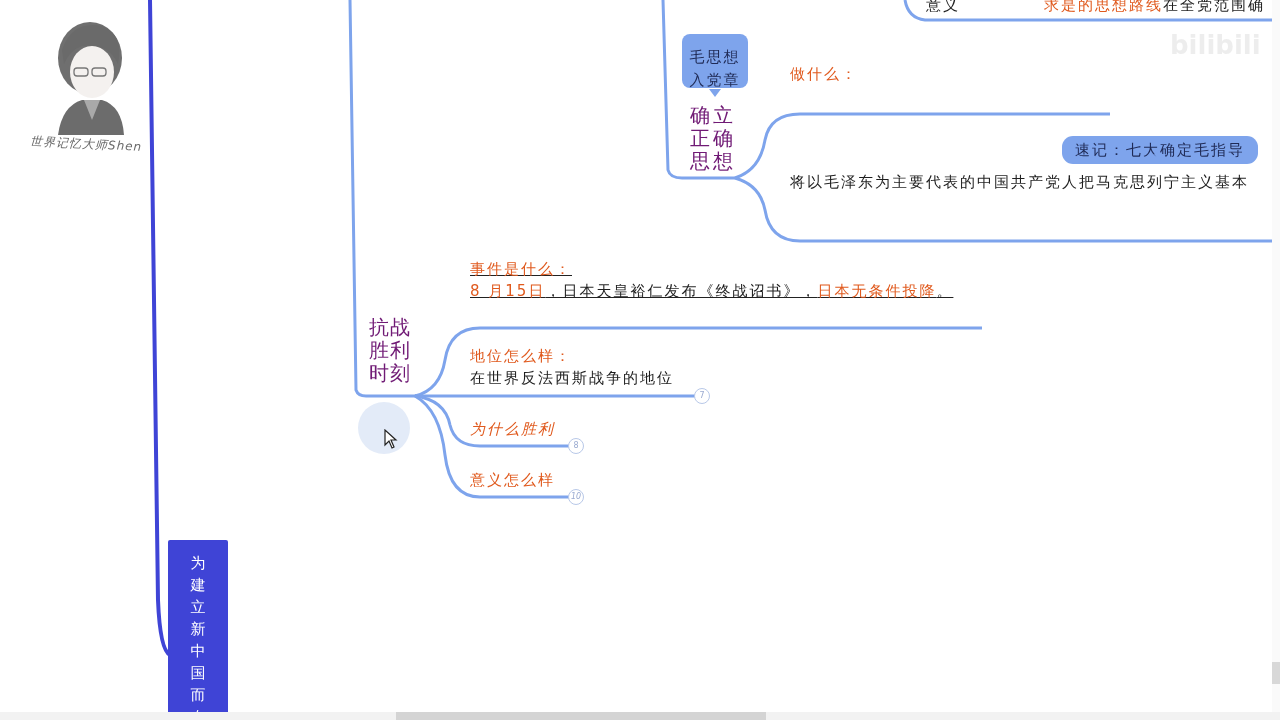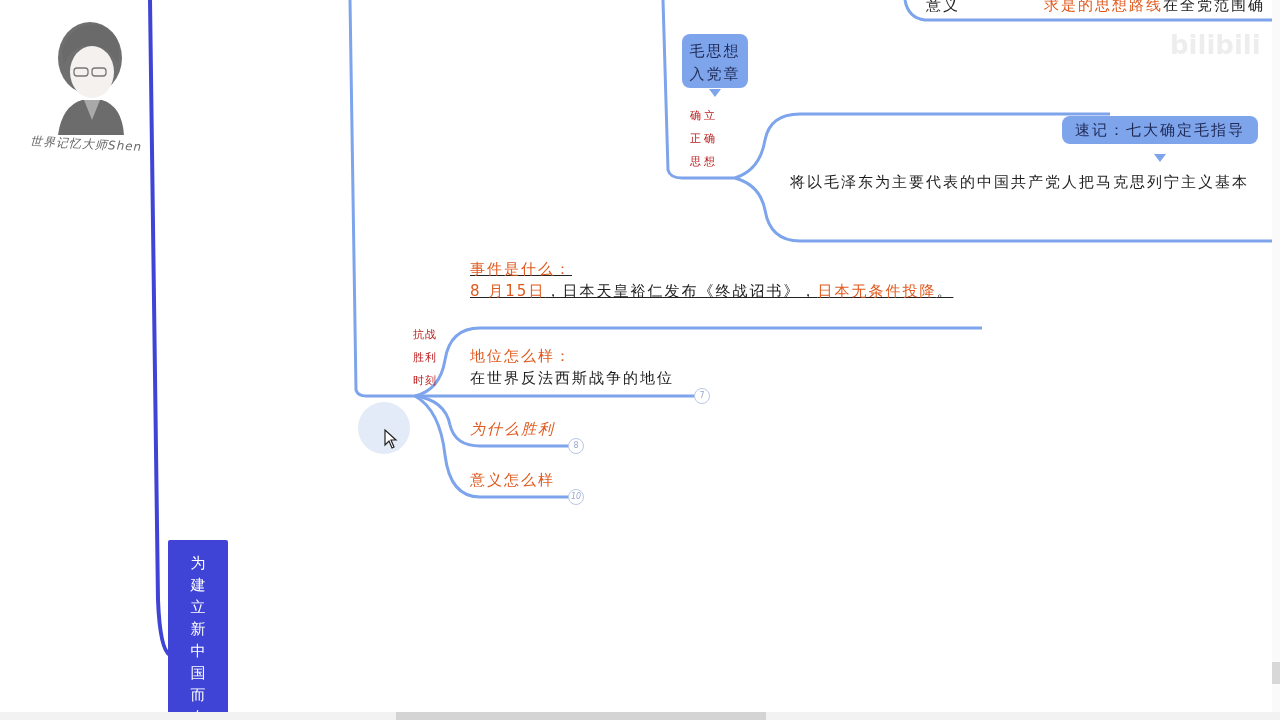--- a/index.html
+++ b/index.html
@@ -3,21 +3,21 @@
 <meta charset="utf-8">
 <style>
   html, body { margin:0; padding:0; }
   body { width:1280px; height:720px; background:#ffffff; position:relative; overflow:hidden;
          font-family:"DejaVu Sans","Liberation Sans",sans-serif; color:#222; }
   .abs { position:absolute; }
   svg.lines { position:absolute; left:0; top:0; width:1280px; height:720px; }
   .txt { font-size:15px; letter-spacing:2px; line-height:22px; white-space:nowrap; }
   .red { color:#e05a1e; }
   .blk { color:#1e1e1e; }
-  .vert { font-size:11px; line-height:23px; letter-spacing:1px; color:#b91c1c; }
+  .vert { font-size:20px; line-height:23px; letter-spacing:1px; color:#701a75; }
   .tag { background:#7ea4ec; border-radius:8px; color:#1f2a55; font-size:15px; letter-spacing:2px; text-align:center; }
   .tag-tail { width:0; height:0; border-left:6px solid transparent; border-right:6px solid transparent; border-top:8px solid #7ea4ec; }
   .badge { width:14px; height:14px; border:1.5px solid #b8c8e8; border-radius:50%; background:#fff; color:#9aaad0;
            font-size:8px; text-align:center; line-height:14px; }
   .root-node { background:#3f44d6; color:#ffffff; font-size:15px; line-height:22px; text-align:center; border-radius:2px; }
   .avatar-label { font-size:12px; color:#6a6a6a; letter-spacing:1px; transform:rotate(3deg); font-style:italic; }
   .hscroll { position:absolute; left:0; top:712px; width:1280px; height:8px; background:#f2f2f2; }
   .hthumb { position:absolute; left:396px; top:712px; width:370px; height:8px; background:#d4d4d4; }
   .vscroll { position:absolute; left:1272px; top:0; width:8px; height:712px; background:#fafafa; }
   .vthumb { position:absolute; left:1272px; top:662px; width:8px; height:22px; background:#d8d8d8; }
@@ -62,43 +62,44 @@
 
 <div class="watermark">
   <span style="position:absolute;left:210px;top:4px;font-size:26px;font-weight:bold;color:#bbb;">bilibili</span>
 </div>
 
 <div class="abs txt blk" style="left:926px;top:-6px;">意义</div>
 <div class="abs txt" style="left:1044px;top:-6px;">
   <span class="red">求是的思想路线</span><span class="blk">在全党范围确</span>
 </div>
 
-<div class="abs tag" style="left:682px;top:34px;width:66px;height:54px;padding-top:6px;box-sizing:border-box;line-height:23px;">
+<div class="abs tag" style="left:682px;top:34px;width:66px;height:54px;padding-top:12px;box-sizing:border-box;line-height:23px;">
   <div>毛思想</div>
   <div>入党章</div>
 </div>
 <div class="abs tag-tail" style="left:709px;top:89px;"></div>
 
 <div class="abs vert" style="left:690px;top:104px;letter-spacing:3px;">
   <div>确立</div>
   <div>正确</div>
   <div>思想</div>
 </div>
 
 <div class="abs txt" style="left:790px;top:63px;">
+  <div class="red">做什么：</div>
 </div>
 
-<div class="abs tag" style="left:1062px;top:116px;width:196px;height:28px;line-height:28px;">速记：七大确定毛指导</div>
+<div class="abs tag" style="left:1062px;top:136px;width:196px;height:28px;line-height:28px;border-radius:11px;">速记：七大确定毛指导</div>
 <div class="abs tag-tail" style="left:1154px;top:154px;"></div>
 
 <div class="abs txt" style="left:790px;top:171px;">
   <div class="blk">将以毛泽东为主要代表的中国共产党人把马克思列宁主义基本</div>
 </div>
 
-<div class="abs vert" style="left:369px;top:323px;margin-left:44px;">
+<div class="abs vert" style="left:369px;top:316px;">
   <div>抗战</div>
   <div>胜利</div>
   <div>时刻</div>
 </div>
 
 <div class="abs txt" style="left:470px;top:258px;text-decoration:underline;">
   <div class="red">事件是什么：</div>
   <div>
     <span class="red">8 月15日</span><span class="blk">，日本天皇裕仁发布《终战诏书》，</span><span class="red">日本无条件投降</span><span class="blk">。</span>
   </div>

